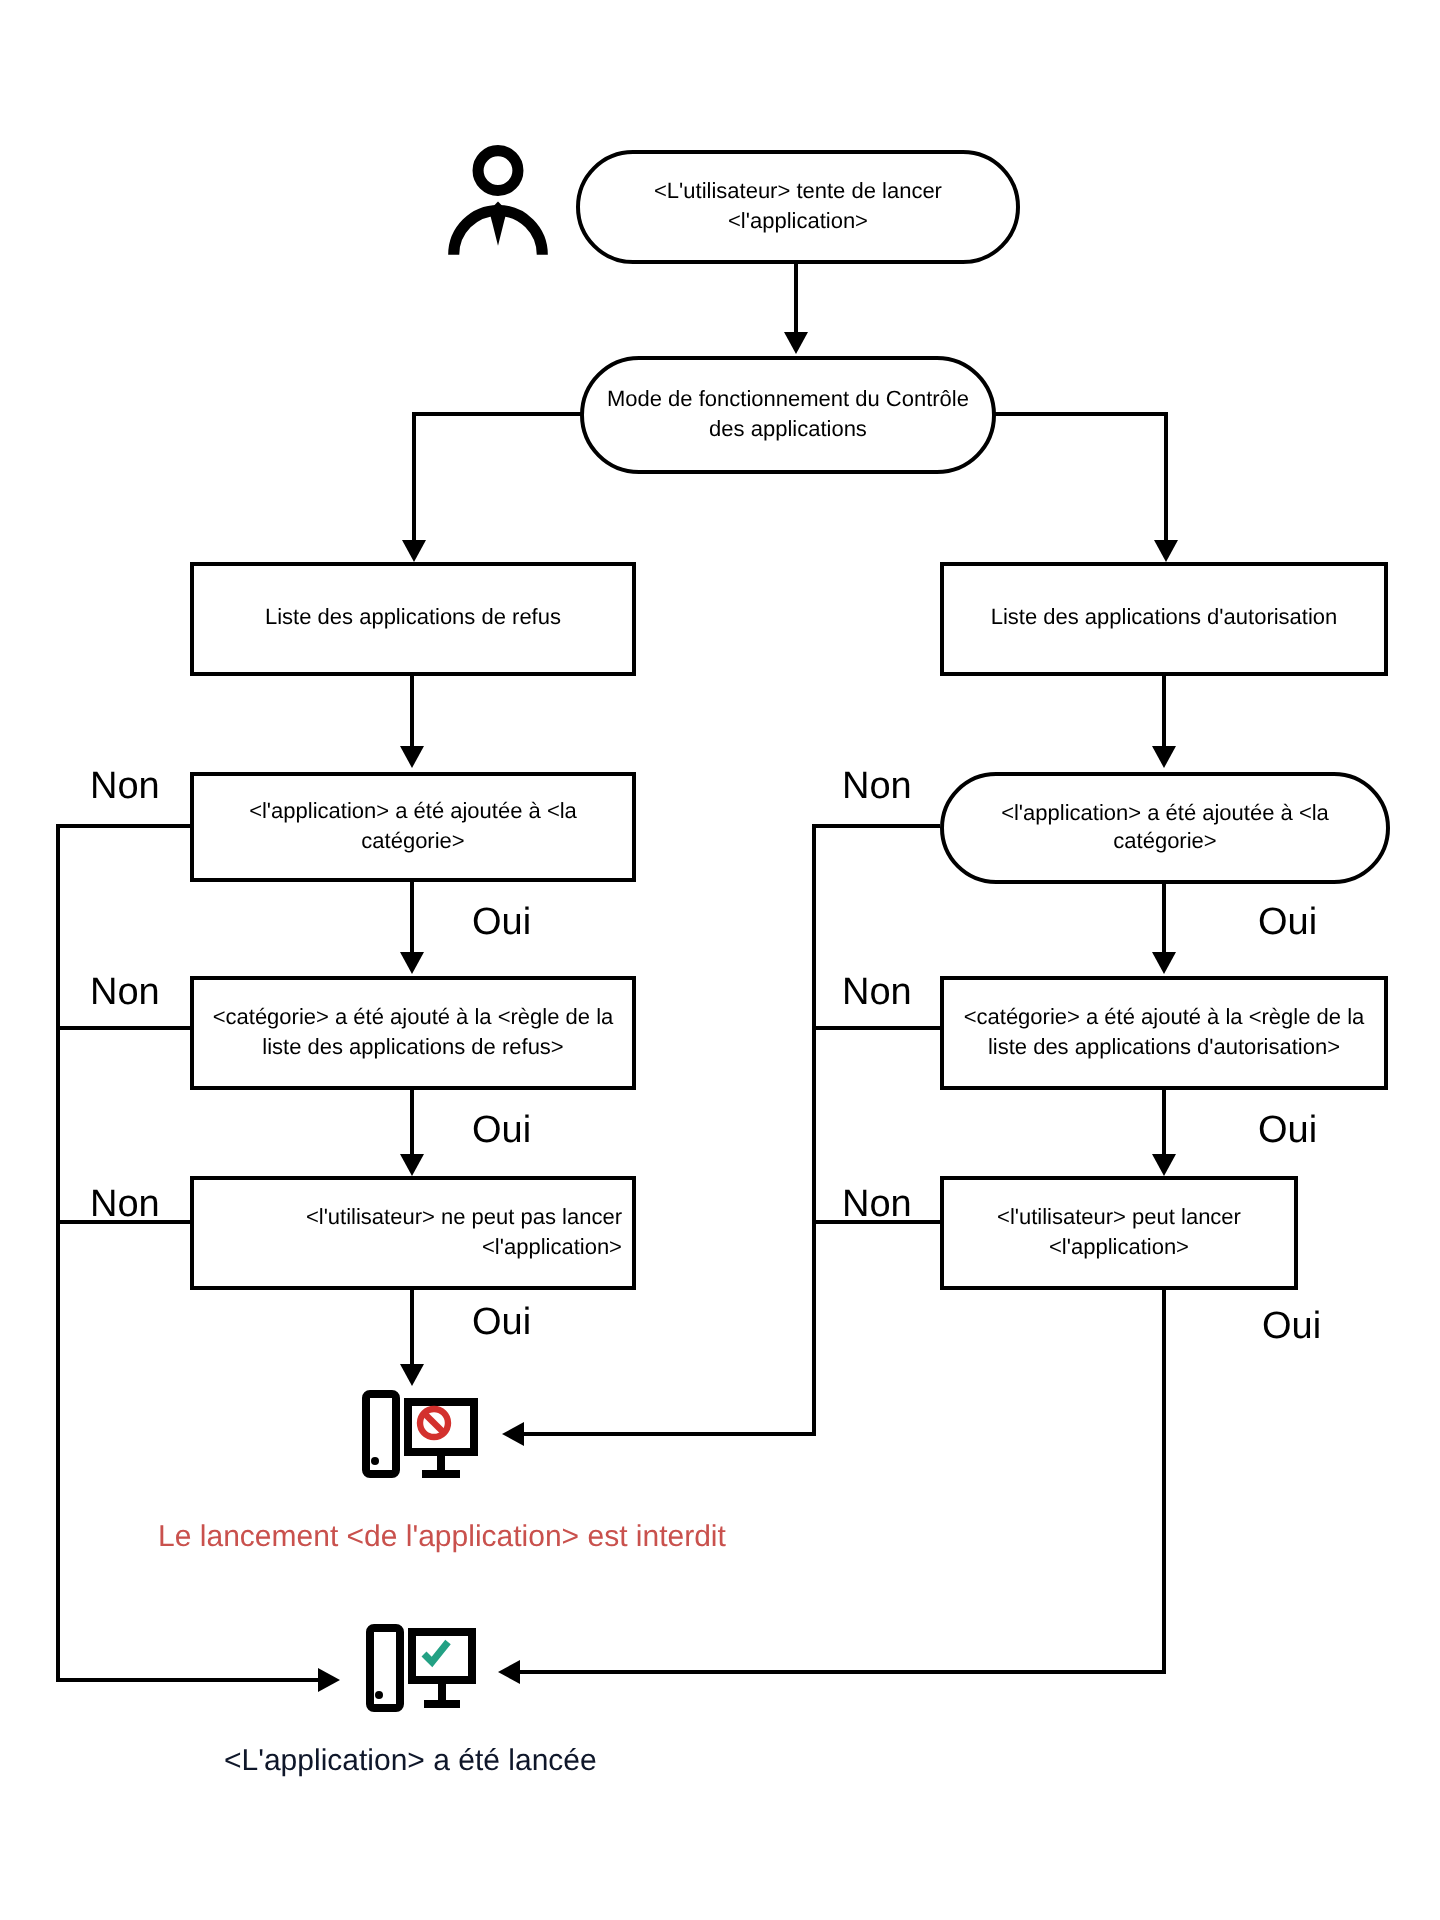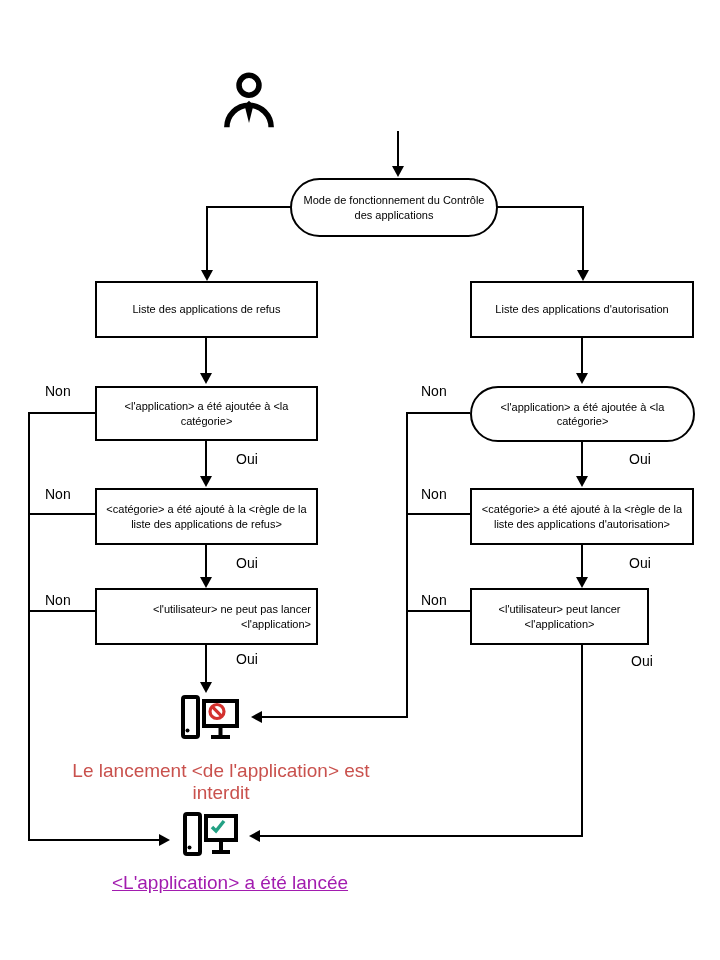--- a/index.html
+++ b/index.html
@@ -11,24 +11,24 @@
     position:absolute; box-sizing:border-box; border:2px solid #000; background:#fff;
     display:flex; align-items:center; justify-content:center; text-align:center;
     font-size:11px; line-height:1.3; padding:2px 5px;
   }
   .stadium { border-radius:30px; }
   .line { position:absolute; background:#000; }
   .arrow { position:absolute; width:0; height:0; }
   .arrow.down  { border-left:6px solid transparent; border-right:6px solid transparent; border-top:11px solid #000; }
   .arrow.left  { border-top:6px solid transparent; border-bottom:6px solid transparent; border-right:11px solid #000; }
   .arrow.right { border-top:6px solid transparent; border-bottom:6px solid transparent; border-left:11px solid #000; }
-  .edge-label { position:absolute; font-size:14px; color:#000; }
-  .outcome { position:absolute; font-size:19px; }
+  .edge-label { position:absolute; font-size:19px; color:#000; }
+  .outcome { position:absolute; font-size:15px; }
   .outcome.forbidden { color:#c9514d; text-align:center; }
-  .outcome.launched  { color:#a21caf;text-decoration:underline; }
+  .outcome.launched  { color:#0f172a; }
   .icon { position:absolute; }
   .icon svg { display:block; width:100%; height:100%; }
 </style>
 </head>
 <body>
 
 <div id="canvas">
 
   <div class="line" style="left:397px; top:131px; width:2px;  height:36px;"></div>
   <div class="line" style="left:206px; top:206px; width:86px; height:2px;"></div>
@@ -62,20 +62,21 @@
   <div class="arrow down" style="left:576px; top:373px;"></div>
   <div class="arrow down" style="left:200px; top:476px;"></div>
   <div class="arrow down" style="left:576px; top:476px;"></div>
   <div class="arrow down" style="left:200px; top:577px;"></div>
   <div class="arrow down" style="left:576px; top:577px;"></div>
   <div class="arrow down" style="left:200px; top:682px;"></div>
   <div class="arrow left" style="left:251px; top:711px;"></div>
   <div class="arrow right" style="left:159px; top:834px;"></div>
   <div class="arrow left" style="left:249px; top:830px;"></div>
 
+  <div class="node stadium" style="left:288px; top:75px;  width:222px; height:57px; border-radius:29px;">&lt;L'utilisateur&gt; tente de lancer &lt;l'application&gt;</div>
   <div class="node stadium" style="left:290px; top:178px; width:208px; height:59px;">Mode de fonctionnement du Contrôle des applications</div>
   <div class="node" style="left:470px; top:281px; width:224px; height:57px;">Liste des applications d'autorisation</div>
   <div class="node" style="left:95px;  top:281px; width:223px; height:57px;">Liste des applications de refus</div>
   <div class="node" style="left:95px;  top:386px; width:223px; height:55px;">&lt;l'application&gt;  a été ajoutée à &lt;la catégorie&gt;</div>
   <div class="node stadium" style="left:470px; top:386px; width:225px; height:56px; border-radius:28px;">&lt;l'application&gt;  a été ajoutée à &lt;la catégorie&gt;</div>
   <div class="node" style="left:95px;  top:488px; width:223px; height:57px;">&lt;catégorie&gt; a été ajouté  à la &lt;règle de la liste des applications de refus&gt;</div>
   <div class="node" style="left:470px; top:488px; width:224px; height:57px;">&lt;catégorie&gt; a été ajouté  à la &lt;règle de la liste des applications d'autorisation&gt;</div>
   <div class="node" style="left:95px;  top:588px; width:223px; height:57px;text-align:right;">&lt;l'utilisateur&gt; ne peut pas lancer &lt;l'application&gt;</div>
   <div class="node" style="left:470px; top:588px; width:179px; height:57px;">&lt;l'utilisateur&gt; peut lancer &lt;l'application&gt;</div>
 

